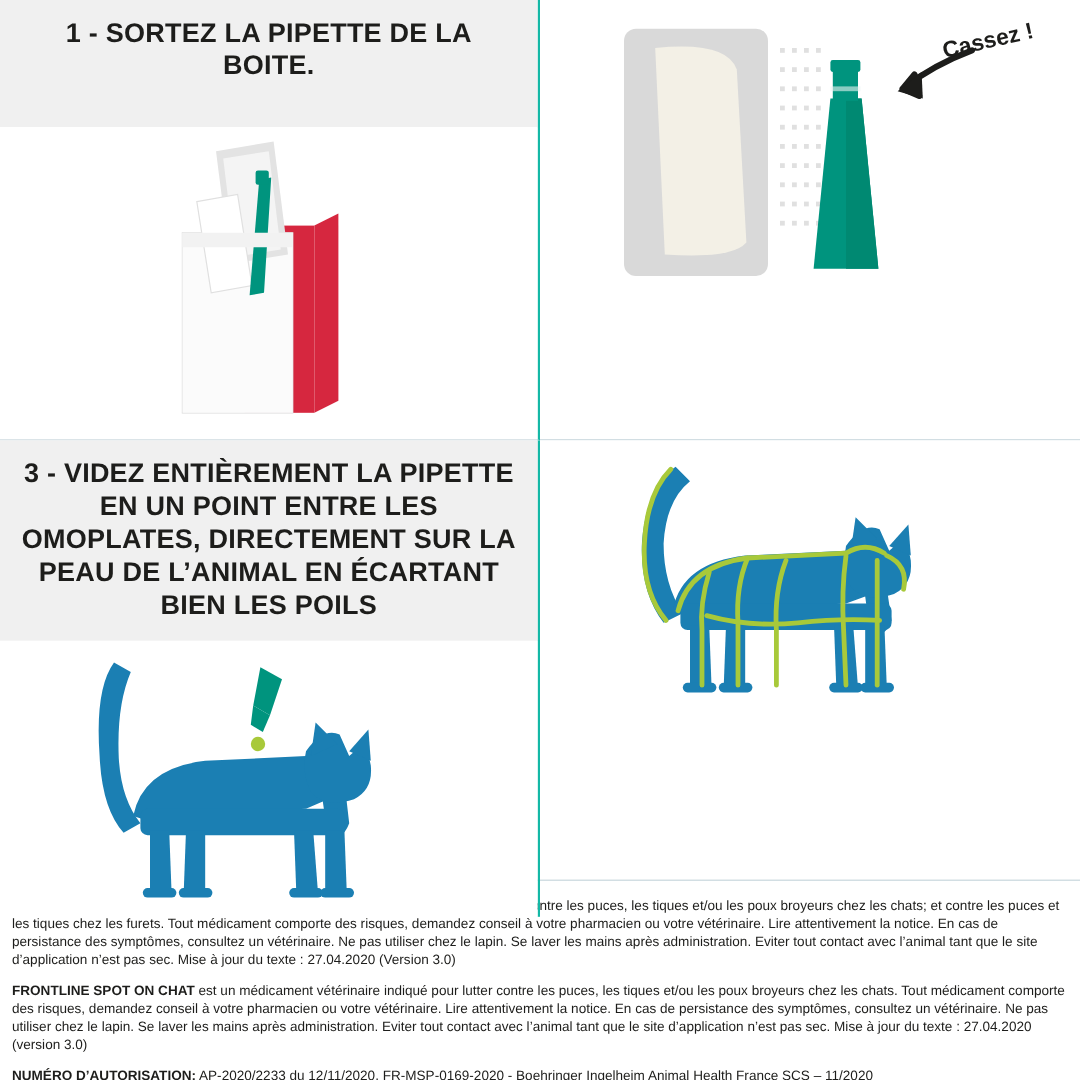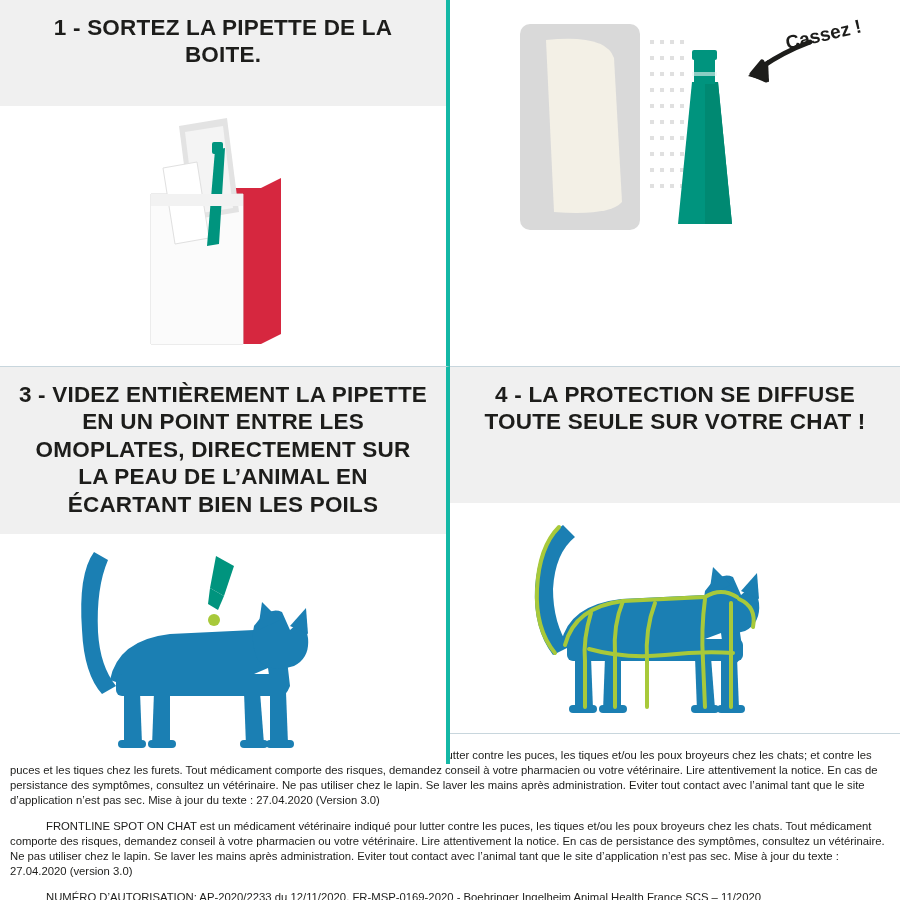--- a/index.html
+++ b/index.html
@@ -13,21 +13,21 @@
   }
   .sheet { width:900px; height:900px; position:relative; display:flex; flex-direction:column; }
 
   .grid {
     display:grid;
     grid-template-columns:1fr 1fr;
     grid-template-rows:auto auto;
     height:733px;
   }
   .cell { position:relative; }
-  .cell.left  { border-right:4px solid #14b8a6; }
+  .cell.left  { border-right:2px solid #14b8a6; }
   .cell.row1  { border-bottom:1px solid #c8d6dd; }
 
   .head {
     background:#f0f0f0;
     padding:14px 18px 16px 18px;
     text-align:center;
   }
   .head h2 {
     margin:0;
     font-size:22.5px;
@@ -50,21 +50,21 @@
 
   .legal {
     padding:14px 10px 10px 10px;
     border-top:1px solid #c8d6dd;
     font-size:11.3px;
     line-height:1.33;
     color:#1d1d1b;
   }
   .legal p { margin:0 0 11px 0; }
   .legal p:last-child { margin-bottom:0; }
-  .legal b { font-weight:normal;margin-left:36px; }
+  .legal b { font-weight:bold; }
   .legal .auth { font-size:11.3px; }
   .cassez-label {
     position:absolute;
     right:38px; top:24px;
     font-size:19px; font-weight:bold;
     transform:rotate(-13deg);
     color:#1d1d1b;
     white-space:nowrap;
   }
 </style>
@@ -194,23 +194,20 @@
           </g>
 
           <path d="M158 22 L176 32 L166 62 L152 54 Z" fill="#00947e"></path>
           <path d="M152 54 L166 62 L160 76 L150 70 Z" fill="#00947e"></path>
           <circle cx="156" cy="86" r="6" fill="#a8c93a"></circle>
         </svg>
       </div>
     </div>
 
     <div class="cell">
-      <div class="head tall3">
-        <h2>4 - LA PROTECTION SE DIFFUSE TOUTE SEULE SUR VOTRE CHAT !</h2>
-      </div>
       <div class="art cat">
         <svg width="340" height="230" viewBox="0 0 340 230">
           <g fill="#1b7fb3">
 
             <path d="M58 22 Q34 38 30 84 Q28 126 48 152 L64 144 Q48 120 48 86 Q50 50 70 34 Z"></path>
 
             <path d="M56 140 Q64 102 116 96 L200 92 Q218 88 230 96 L238 150 Q232 166 220 160 L216 130 L200 136 L124 140 L68 146 Z"></path>
             <rect x="62" y="136" width="176" height="22" rx="6"></rect>
 
             <path d="M200 88 Q214 68 228 74 L236 92 L250 80 L254 100 Q256 120 240 128 Q216 136 204 122 Q196 106 200 88 Z"></path>

